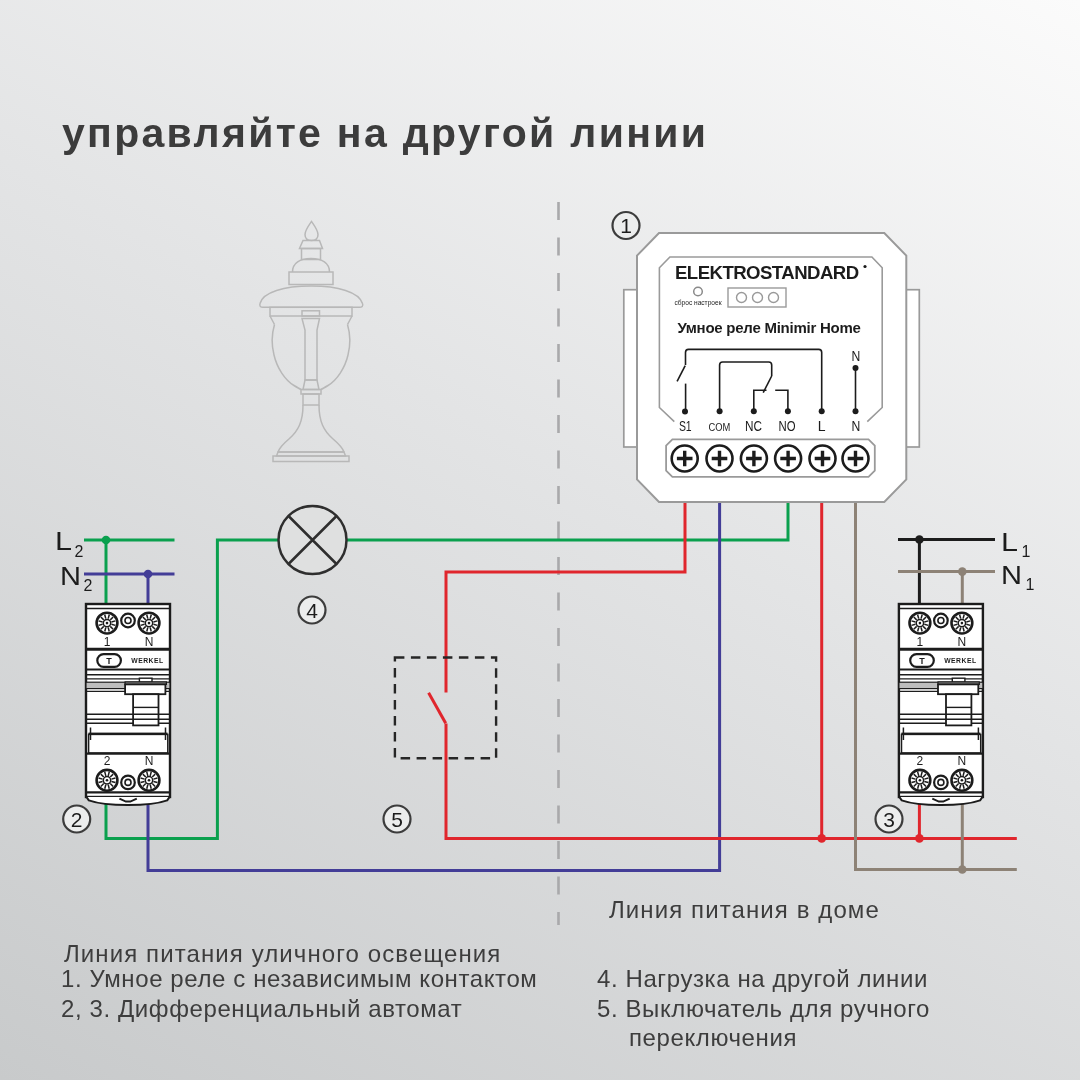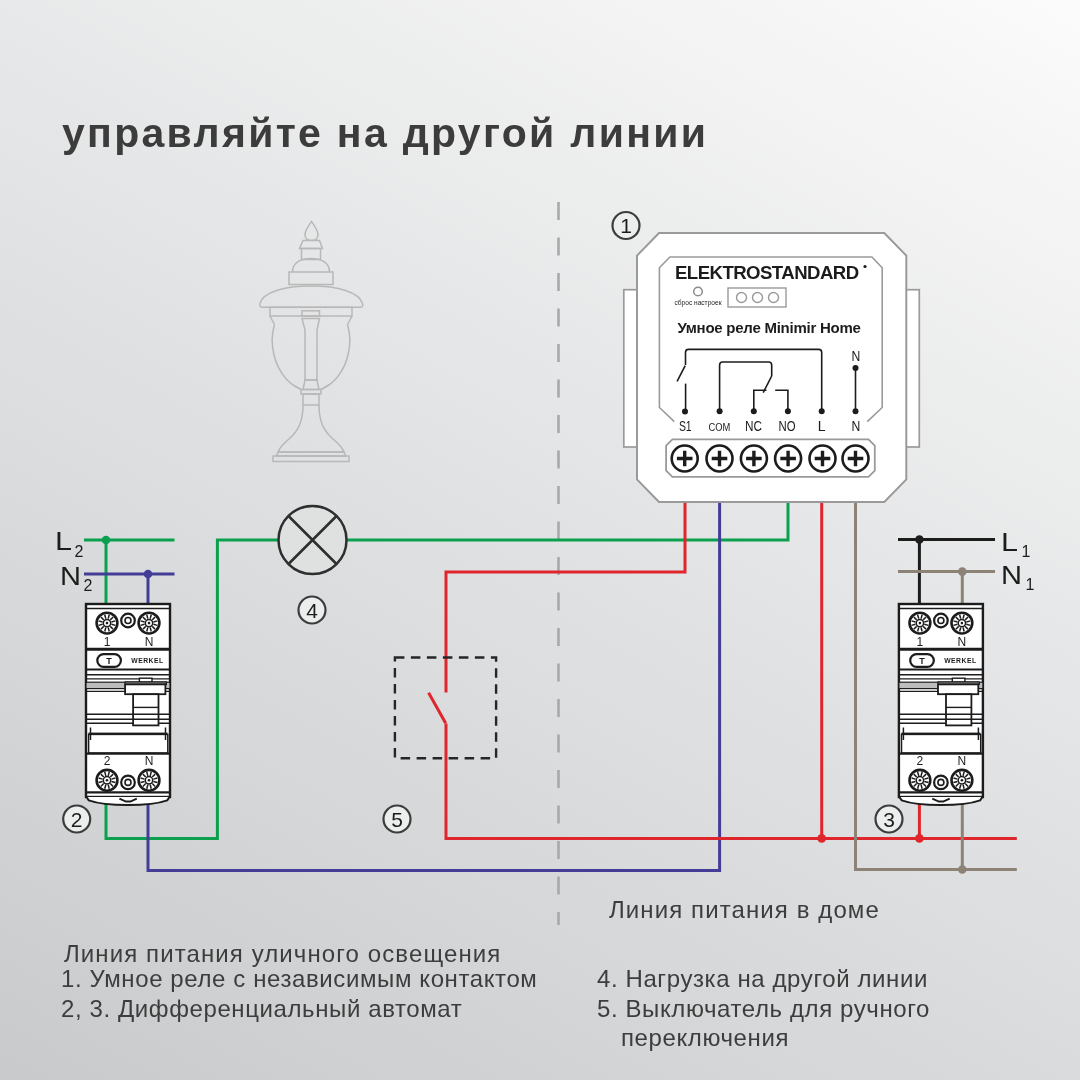--- a/index.html
+++ b/index.html
@@ -235,13 +235,13 @@
     <text x="889" y="826.5">3</text>
     <text x="312" y="618">4</text>
     <text x="397" y="826.5">5</text>
   </g>
 </g>
 </svg>
 
 <div class="cap" style="left:64px;top:895px;margin-top:44px;">Линия питания уличного освещения</div>
 <div class="cap" style="left:597px;top:895px;margin-left:12px;">Линия питания в доме</div>
 <div class="cap lst" style="left:61px;top:964px;">1. Умное реле с независимым контактом<br>2, 3. Дифференциальный автомат</div>
-<div class="cap lst" style="left:597px;top:964px;">4. Нагрузка на другой линии<br>5. Выключатель для ручного<br><span style="margin-left:24px">переключения</span></div>
+<div class="cap lst" style="left:597px;top:964px;">4. Нагрузка на другой линии<br>5. Выключатель для ручного<br><span style="margin-left:32px">переключения</span></div>
 
 </body></html>

